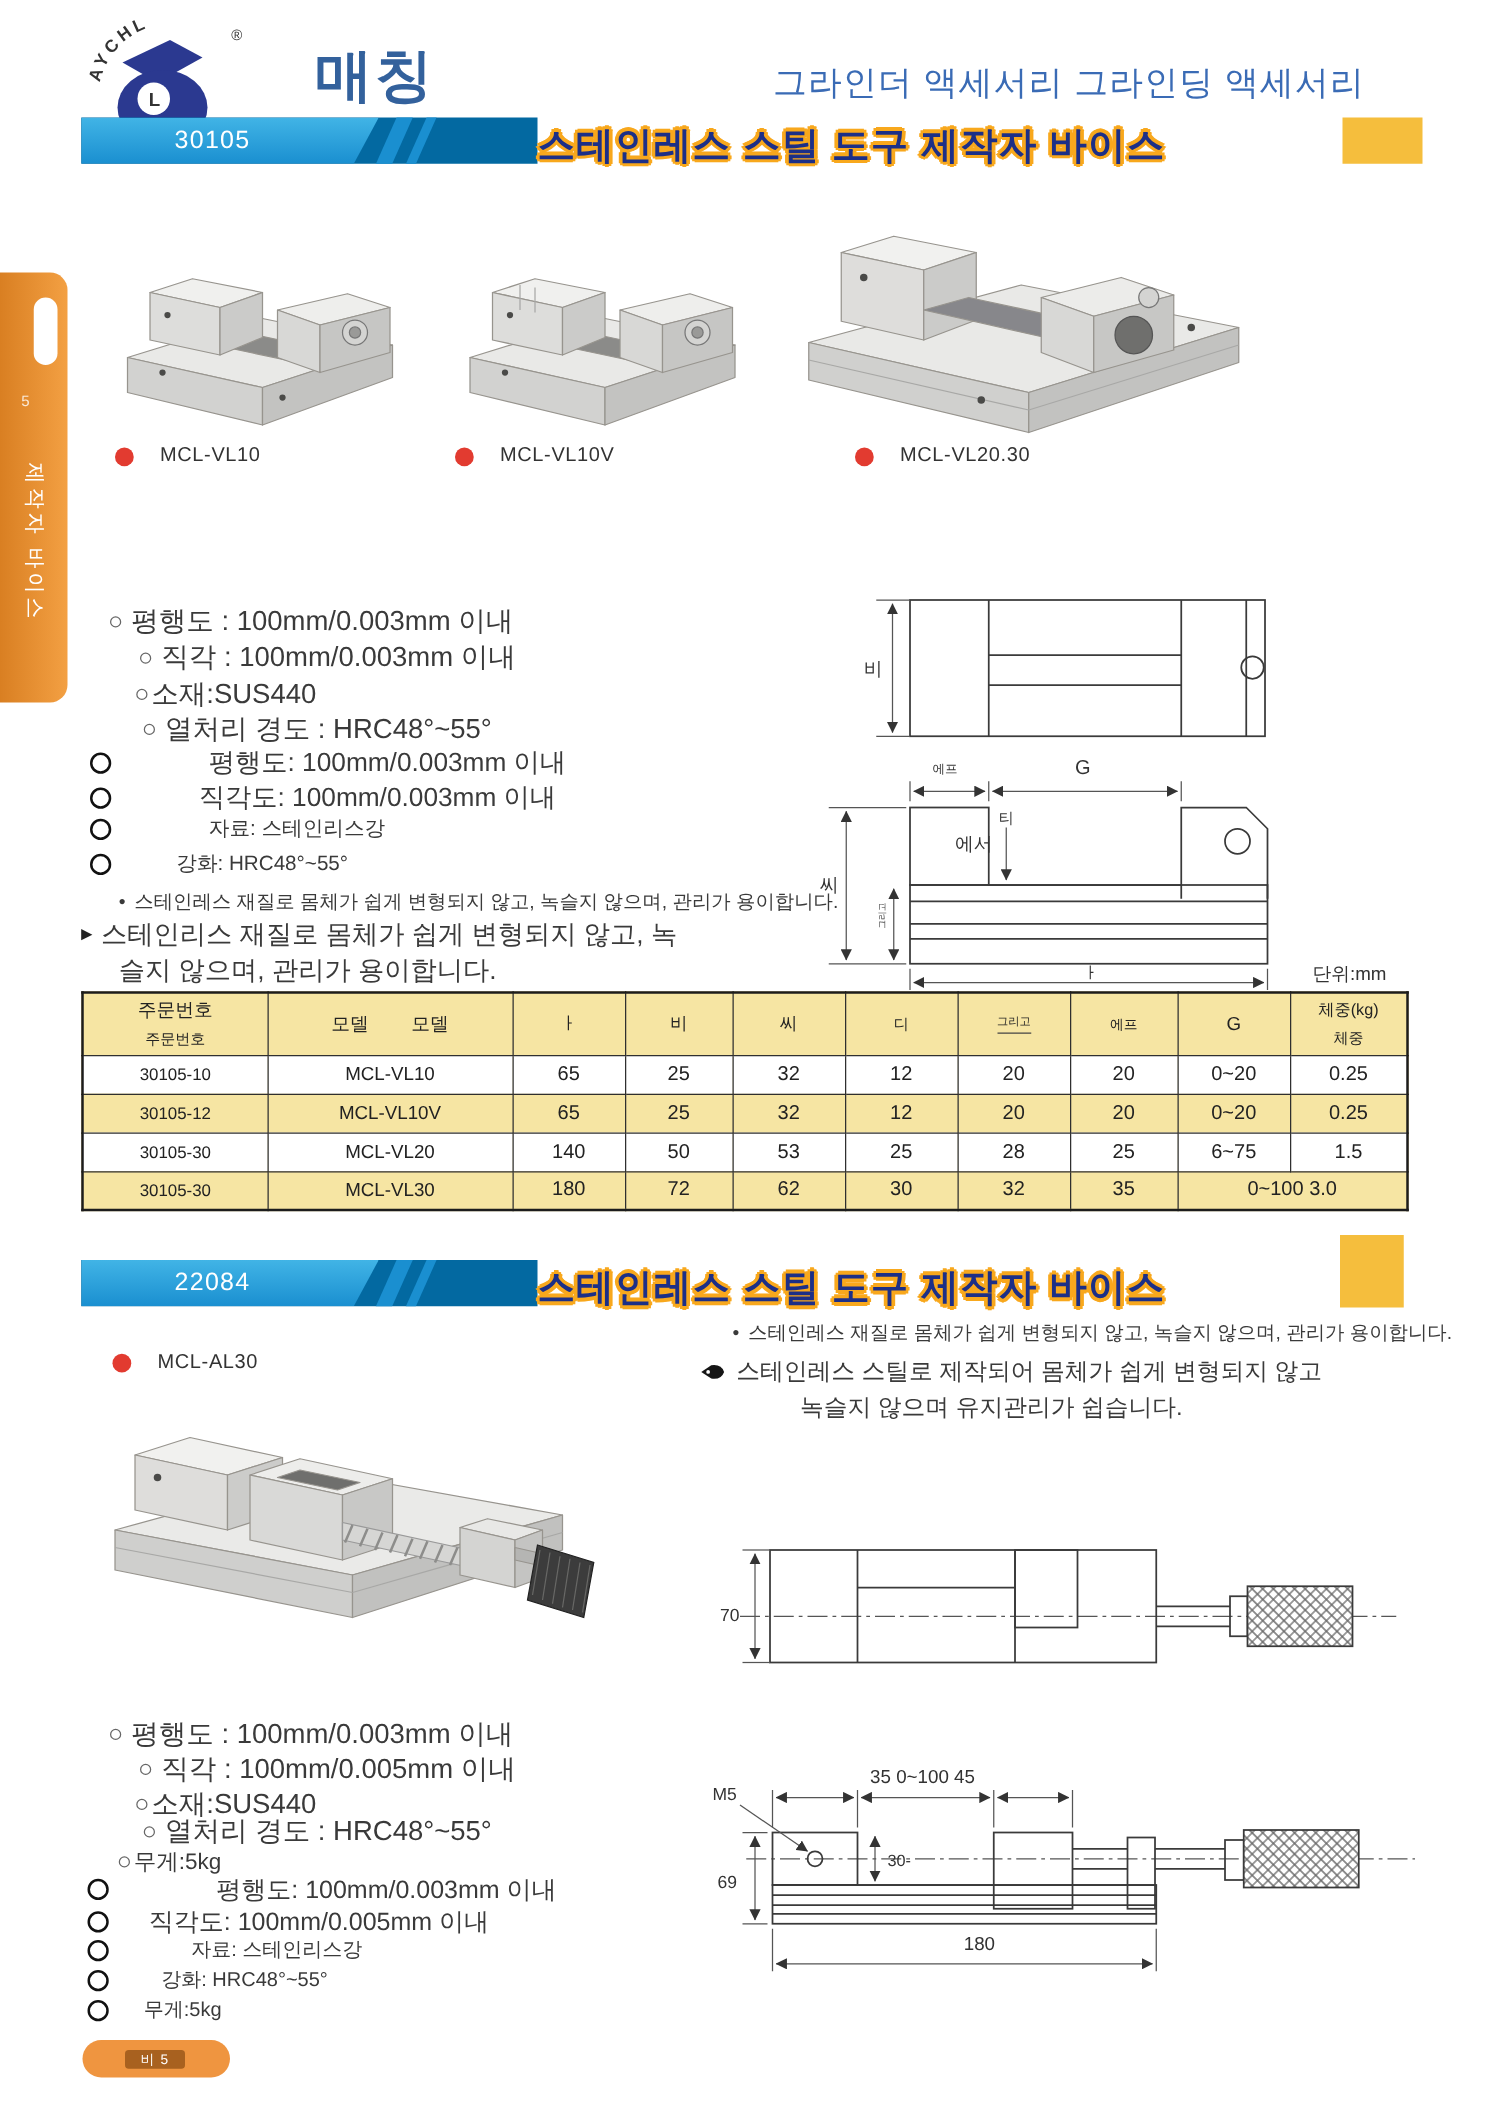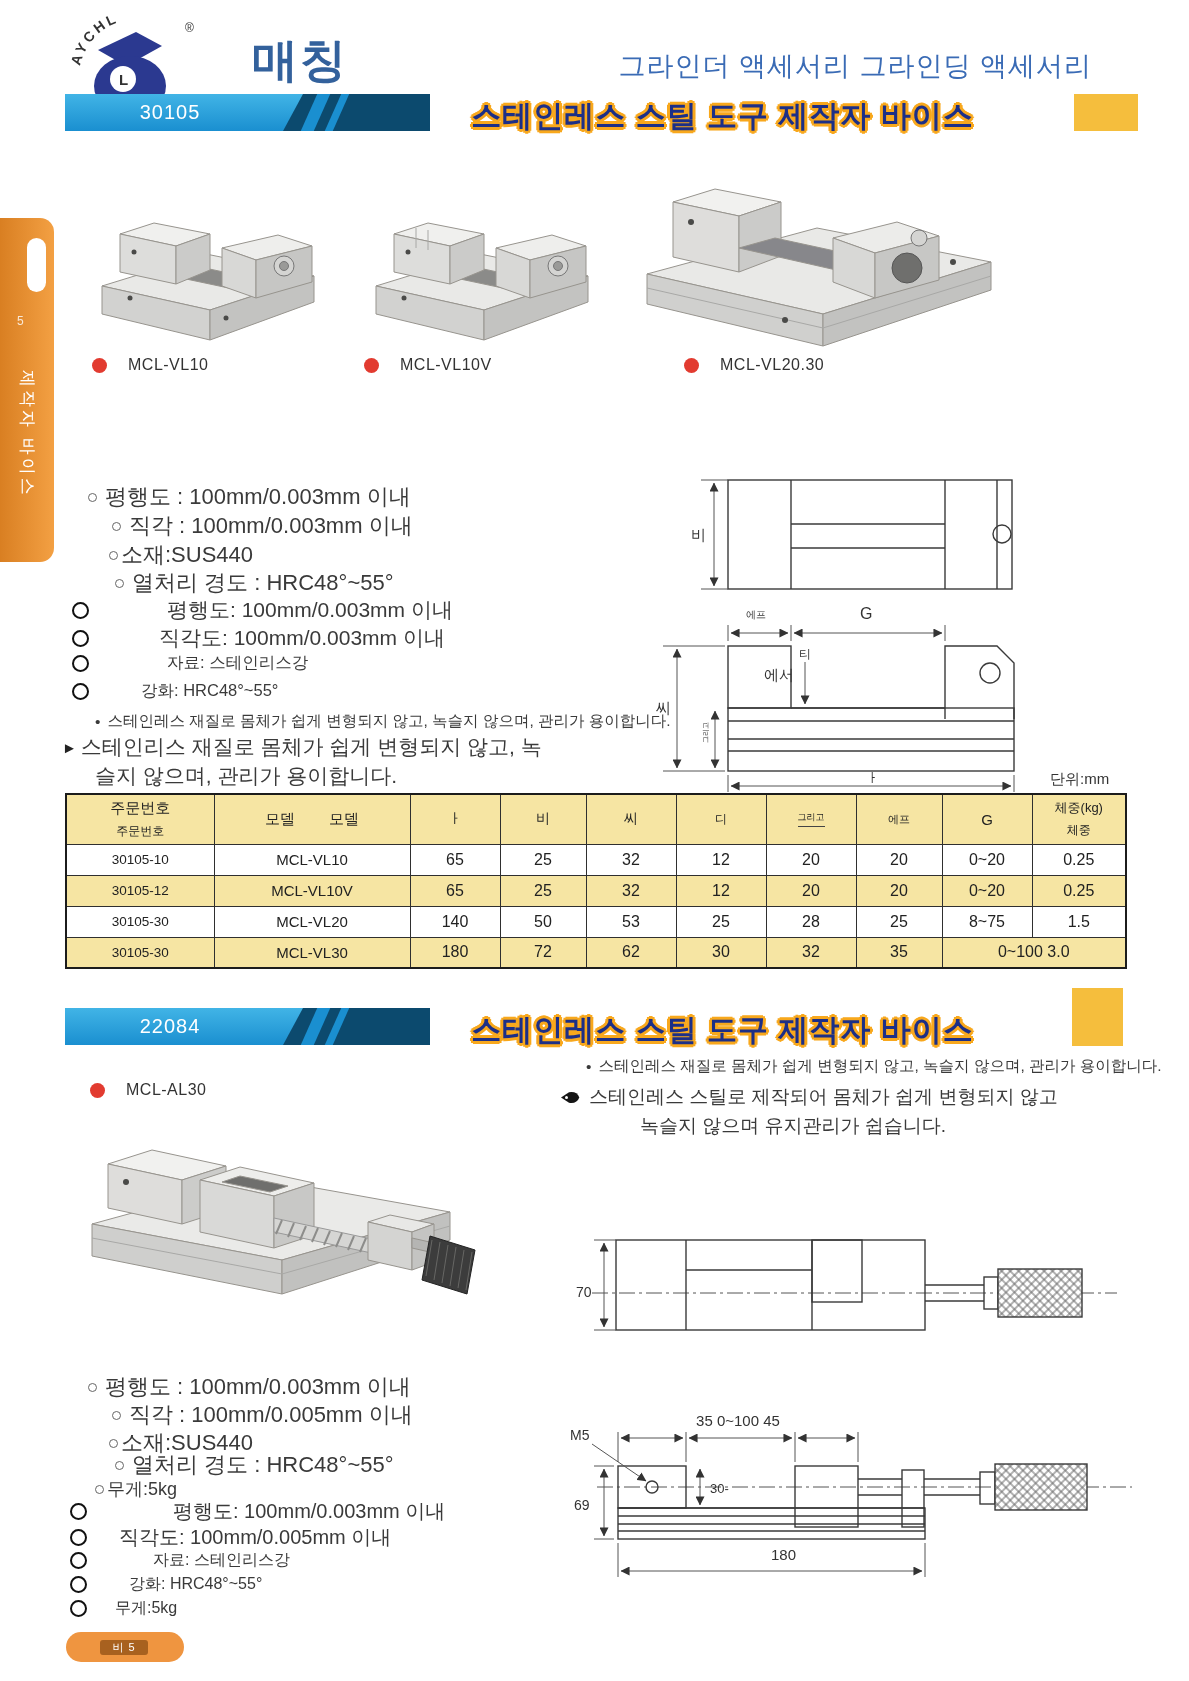--- a/index.html
+++ b/index.html
@@ -3,25 +3,25 @@
 <meta charset="utf-8">
 <style>
 *{margin:0;padding:0;box-sizing:border-box}
 body{background:#888}
 .page{position:relative;width:1189px;height:1681px;background:#fff;font-family:"Liberation Sans","DejaVu Sans",sans-serif;color:#222;overflow:hidden;margin:0 auto}
 .abs{position:absolute}
 
 .main-title{position:absolute;left:252px;top:30px;font-size:46px;font-weight:bold;color:#33619C;letter-spacing:2px}
 .sub-title{position:absolute;left:600px;top:48px;width:492px;text-align:right;font-size:27px;color:#3A6BB5;letter-spacing:1px}
 
-.banner{position:absolute;left:65px;width:365px;height:37px;background:#0c4a6e;overflow:hidden}
+.banner{position:absolute;left:65px;width:365px;height:37px;background:#0369a1;overflow:hidden}
 .banner .blue{position:absolute;left:0;top:0;bottom:0;width:238px;background:linear-gradient(180deg,#41b4e6 0%,#1a8fd0 100%);clip-path:polygon(0 0,100% 0,calc(100% - 20px) 100%,0 100%)}
 .banner .code{position:absolute;left:0;top:0;width:210px;height:100%;display:flex;align-items:center;justify-content:center;color:#fff;font-size:20px;letter-spacing:1px}
 .banner .stripe{position:absolute;top:-5px;bottom:-5px;background:#1a8fd0;transform:skewX(-24deg)}
-.sec-title{position:absolute;left:430px;width:585px;text-align:center;font-size:30px;font-weight:800;color:#1C2F87;letter-spacing:1px;
+.sec-title{position:absolute;left:430px;width:585px;text-align:left;font-size:30px;font-weight:800;color:#1C2F87;letter-spacing:1px;
  text-shadow:-2px -2px 0 #F8A81D,2px -2px 0 #F8A81D,-2px 2px 0 #F8A81D,2px 2px 0 #F8A81D,-3px 0 0 #F8A81D,3px 0 0 #F8A81D,0 -3px 0 #F8A81D,0 3px 0 #F8A81D}
 .yblock{position:absolute;background:#F5BE3D}
 
 .side-tab{position:absolute;left:0;top:218px;width:54px;height:344px;background:linear-gradient(90deg,#d97f22,#f3a043);border-radius:0 14px 14px 0}
 .side-tab .pill{position:absolute;left:27px;top:20px;width:19px;height:54px;background:#fff;border-radius:10px}
 .side-tab .num{position:absolute;left:17px;top:96px;color:#fff;opacity:.8;font-size:12px}
 .side-tab .vlabel{position:absolute;left:16px;top:152px;color:#fff;font-size:17px;letter-spacing:3px;writing-mode:vertical-rl;text-orientation:sideways;white-space:nowrap}
 
 .rdot{position:absolute;width:15px;height:15px;border-radius:50%;background:#E23B30}
 .plabel{position:absolute;font-size:16px;color:#333;letter-spacing:.5px}
@@ -316,21 +316,21 @@
       </tr>
       <tr class="wrow">
         <td class="order">30105-30</td>
         <td class="model">MCL-VL20</td>
         <td>140</td>
         <td>50</td>
         <td>53</td>
         <td>25</td>
         <td>28</td>
         <td>25</td>
-        <td>8~75</td>
+        <td>6~75</td>
         <td>1.5</td>
       </tr>
       <tr>
         <td class="order">30105-30</td>
         <td class="model">MCL-VL30</td>
         <td>180</td>
         <td>72</td>
         <td>62</td>
         <td>30</td>
         <td>32</td>

